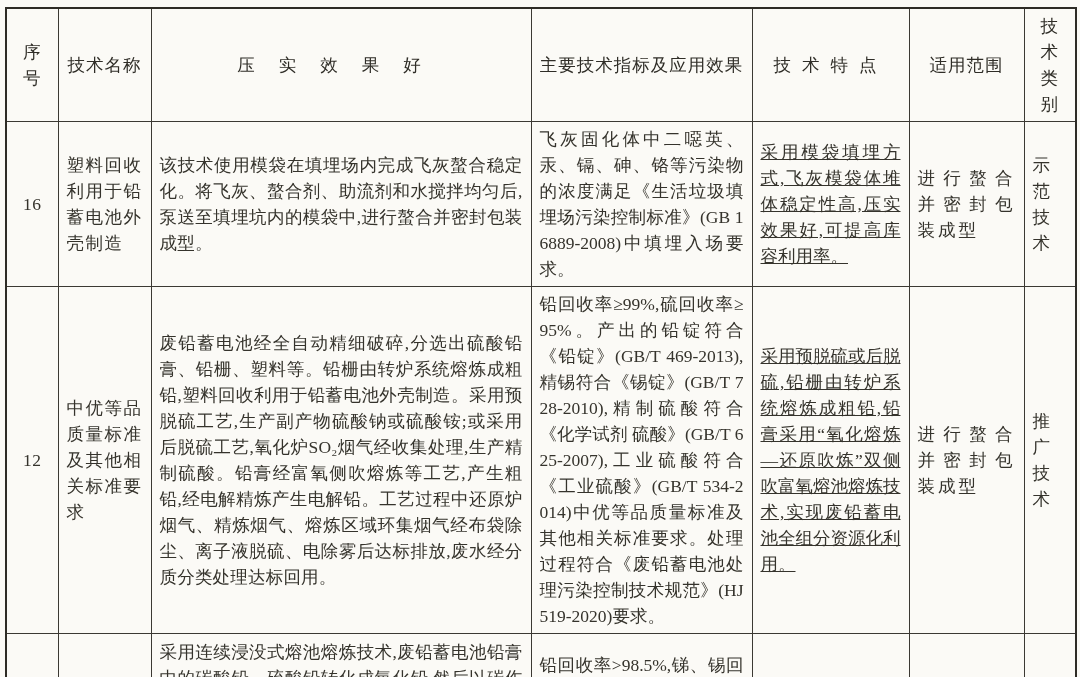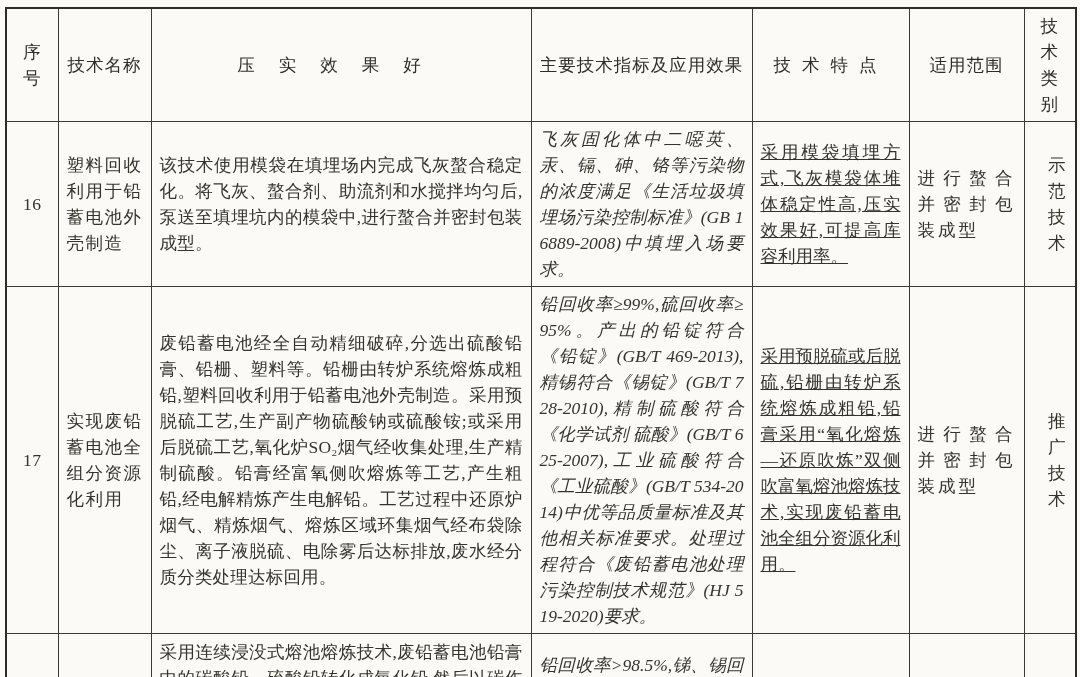--- a/index.html
+++ b/index.html
@@ -65,35 +65,34 @@
   }
   td.c-process {
     text-align: justify;
     padding: 6px 11px;
     letter-spacing: 0.2px;
   }
   td.c-ind {
     text-align: justify;
     padding: 6px 8px;
     line-height: 25.5px;
-    font-style: italic;
   }
   td.c-feat {
     text-align: justify;
     padding: 6px 9px;
     text-decoration: underline;
   }
   td.c-scope {
     text-align: justify;
     letter-spacing: 3px;
     padding: 4px 6px;
     line-height: 27px;
   }
   td.c-cat {
-    text-align: right;
+    text-align: left;
     letter-spacing: 1.5px;
     padding: 4px 3px;
     line-height: 26px;
   }
 </style>
 </head>
 <body>
 
 <div class="page">
   <table class="tech-table">
@@ -121,22 +120,22 @@
         <td class="c-no">16</td>
         <td class="c-name">塑料回收利用于铅蓄电池外壳制造</td>
         <td class="c-process">该技术使用模袋在填埋场内完成飞灰螯合稳定化。将飞灰、螯合剂、助流剂和水搅拌均匀后,泵送至填埋坑内的模袋中,进行螯合并密封包装成型。</td>
         <td class="c-ind">飞灰固化体中二噁英、汞、镉、砷、铬等污染物的浓度满足《生活垃圾填埋场污染控制标准》(GB 16889-2008)中填埋入场要求。</td>
         <td class="c-feat">采用模袋填埋方式,飞灰模袋体堆体稳定性高,压实效果好,可提高库容利用率。</td>
         <td class="c-scope">进行螯合并密封包装成型</td>
         <td class="c-cat">示范技术</td>
       </tr>
 
       <tr style="height:284px">
-        <td class="c-no">17</td>
-        <td class="c-name">实现废铅蓄电池全组分资源化利用</td>
+        <td class="c-no">12</td>
+        <td class="c-name">中优等品质量标准及其他相关标准要求</td>
         <td class="c-process">废铅蓄电池经全自动精细破碎,分选出硫酸铅膏、铅栅、塑料等。铅栅由转炉系统熔炼成粗铅,塑料回收利用于铅蓄电池外壳制造。采用预脱硫工艺,生产副产物硫酸钠或硫酸铵;或采用后脱硫工艺,氧化炉SO₂烟气经收集处理,生产精制硫酸。铅膏经富氧侧吹熔炼等工艺,产生粗铅,经电解精炼产生电解铅。工艺过程中还原炉烟气、精炼烟气、熔炼区域环集烟气经布袋除尘、离子液脱硫、电除雾后达标排放,废水经分质分类处理达标回用。</td>
         <td class="c-ind">铅回收率≥99%,硫回收率≥95%。产出的铅锭符合《铅锭》(GB/T 469-2013),精锡符合《锡锭》(GB/T 728-2010),精制硫酸符合《化学试剂 硫酸》(GB/T 625-2007),工业硫酸符合《工业硫酸》(GB/T 534-2014)中优等品质量标准及其他相关标准要求。处理过程符合《废铅蓄电池处理污染控制技术规范》(HJ 519-2020)要求。</td>
         <td class="c-feat">采用预脱硫或后脱硫,铅栅由转炉系统熔炼成粗铅,铅膏采用“氧化熔炼—还原吹炼”双侧吹富氧熔池熔炼技术,实现废铅蓄电池全组分资源化利用。</td>
         <td class="c-scope">进行螯合并密封包装成型</td>
         <td class="c-cat">推广技术</td>
       </tr>
 
       <tr style="height:193px" class="bottom-row">
         <td class="c-no">18</td>
         <td class="c-name">废铅蓄电池铅膏连续熔池熔炼技术</td>

